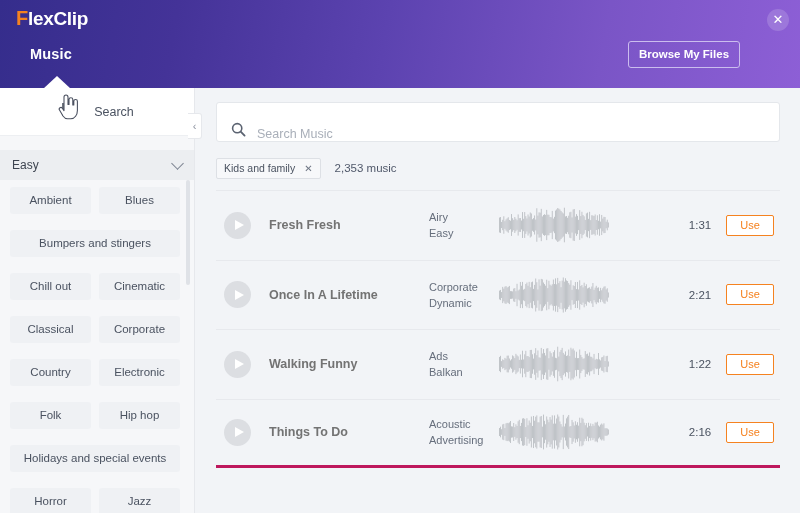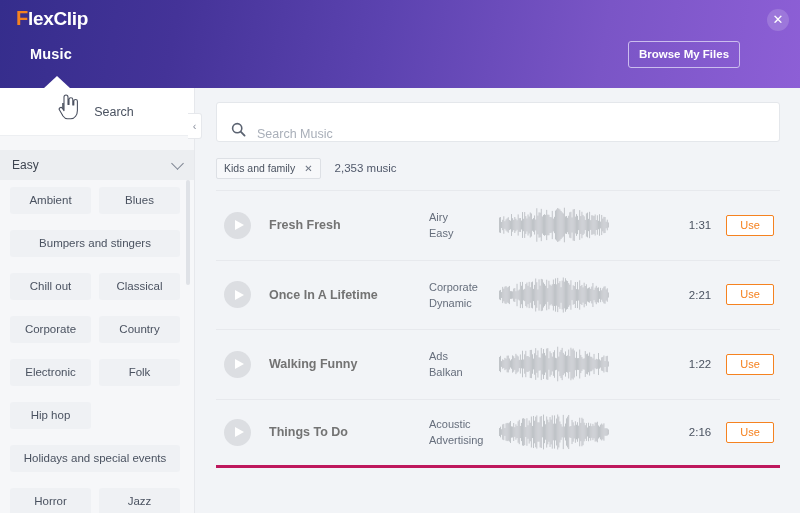--- a/index.html
+++ b/index.html
@@ -404,20 +404,21 @@
       <svg width="22" height="26" viewBox="0 0 22 26">
         <path d="M6 3.2c0-1.3 0.9-2.2 2-2.2s2 0.9 2 2.2v7.3h1V5.6c0-1.1 0.9-1.9 1.9-1.9s1.9 0.8 1.9 1.9v5.4h1V7.3c0-1 0.8-1.8 1.8-1.8s1.8 0.8 1.8 1.8v9.1c0 4.4-2.6 8.4-6.6 8.4H9.4c-2.1 0-3.2-1.1-4.4-2.8L1.5 16c-0.5-0.8-0.3-1.8 0.5-2.3 0.8-0.5 1.8-0.2 2.3 0.5L6 16.6z" fill="#ffffff" stroke="#4b5160" stroke-width="1.1" stroke-linejoin="round"></path>
       </svg>
     </span>
 
     <div class="genre-list">
         <div class="genre-tag half">Ambient</div>
         <div class="genre-tag half">Blues</div>
         <div class="genre-tag full">Bumpers and stingers</div>
         <div class="genre-tag half">Chill out</div>
+        <div class="genre-tag half">Cinematic</div>
         <div class="genre-tag half">Classical</div>
         <div class="genre-tag half">Corporate</div>
         <div class="genre-tag half">Country</div>
         <div class="genre-tag half">Electronic</div>
         <div class="genre-tag half">Folk</div>
         <div class="genre-tag half">Hip hop</div>
         <div class="genre-tag full">Holidays and special events</div>
         <div class="genre-tag half">Horror</div>
         <div class="genre-tag half">Jazz</div>
         <div class="genre-tag full selected">Kids and family</div>

